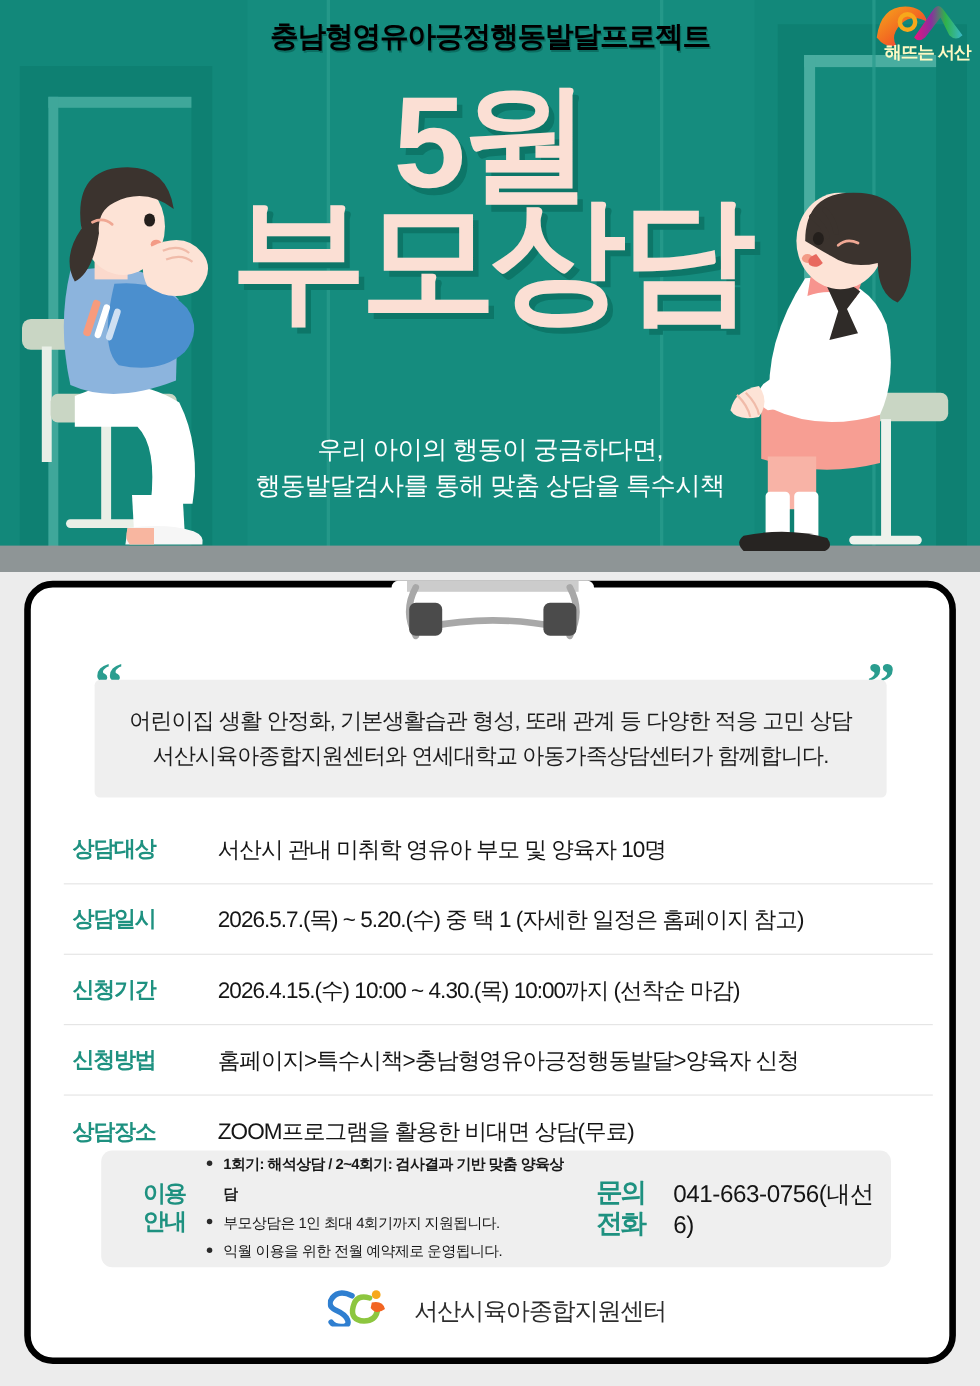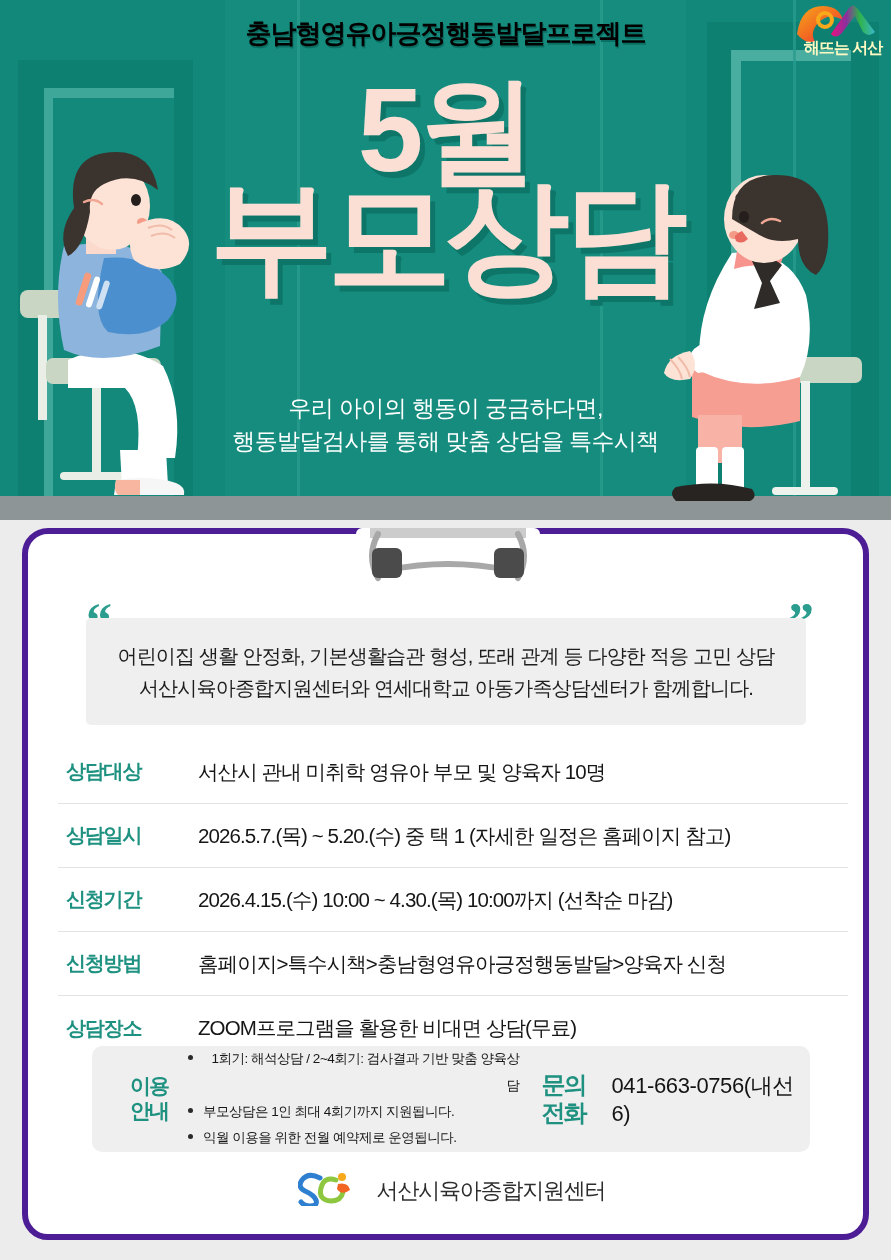--- a/index.html
+++ b/index.html
@@ -84,21 +84,21 @@
   }
 
   
   .person{ position:absolute; z-index:5; }
   .pLeft{ left:8px; top:150px; }
   .pRight{ right:10px; top:175px; }
 
   
   .card{
     position:absolute; left:22px; top:528px; width:847px; height:712px;
-    background:#ffffff; border:6px solid #4c1d95; border-radius:26px;
+    background:#ffffff; border:6px solid #000000; border-radius:26px;
     z-index:10;
   }
   .clip{
     position:absolute; left:348px; top:520px; width:200px; height:62px; z-index:12;
   }
 
   .quote{
     position:absolute; left:58px; top:84px; width:720px;
     background:#efefef; border-radius:5px; padding:22px 20px 20px;
     text-align:center;
@@ -137,21 +137,21 @@
   .notice .tag{
     width:74px; flex:0 0 74px; margin-left:20px;
     color:#1e9180; font-size:21px; font-weight:bold; line-height:1.18;
     letter-spacing:-2px; text-align:center;
   }
   .notice ul{ list-style:none; margin-left:2px; }
   .notice li{
     position:relative; padding-left:15px;
     font-size:13.5px; color:#171717; line-height:1.95; letter-spacing:-.5px;
   }
-  .notice li:first-child{ font-weight:normal;text-align:right; }
+  .notice li:first-child{ font-weight:bold; }
   .notice li:before{
     content:""; position:absolute; left:0; top:9px;
     width:5px; height:5px; border-radius:50%; background:#2a2a2a;
   }
   .notice .tag2{
     width:60px; flex:0 0 60px; margin-left:14px;
     color:#1e9180; font-size:24px; font-weight:bold; line-height:1.18;
     letter-spacing:-2px; text-align:center;
   }
   .notice .phone{

